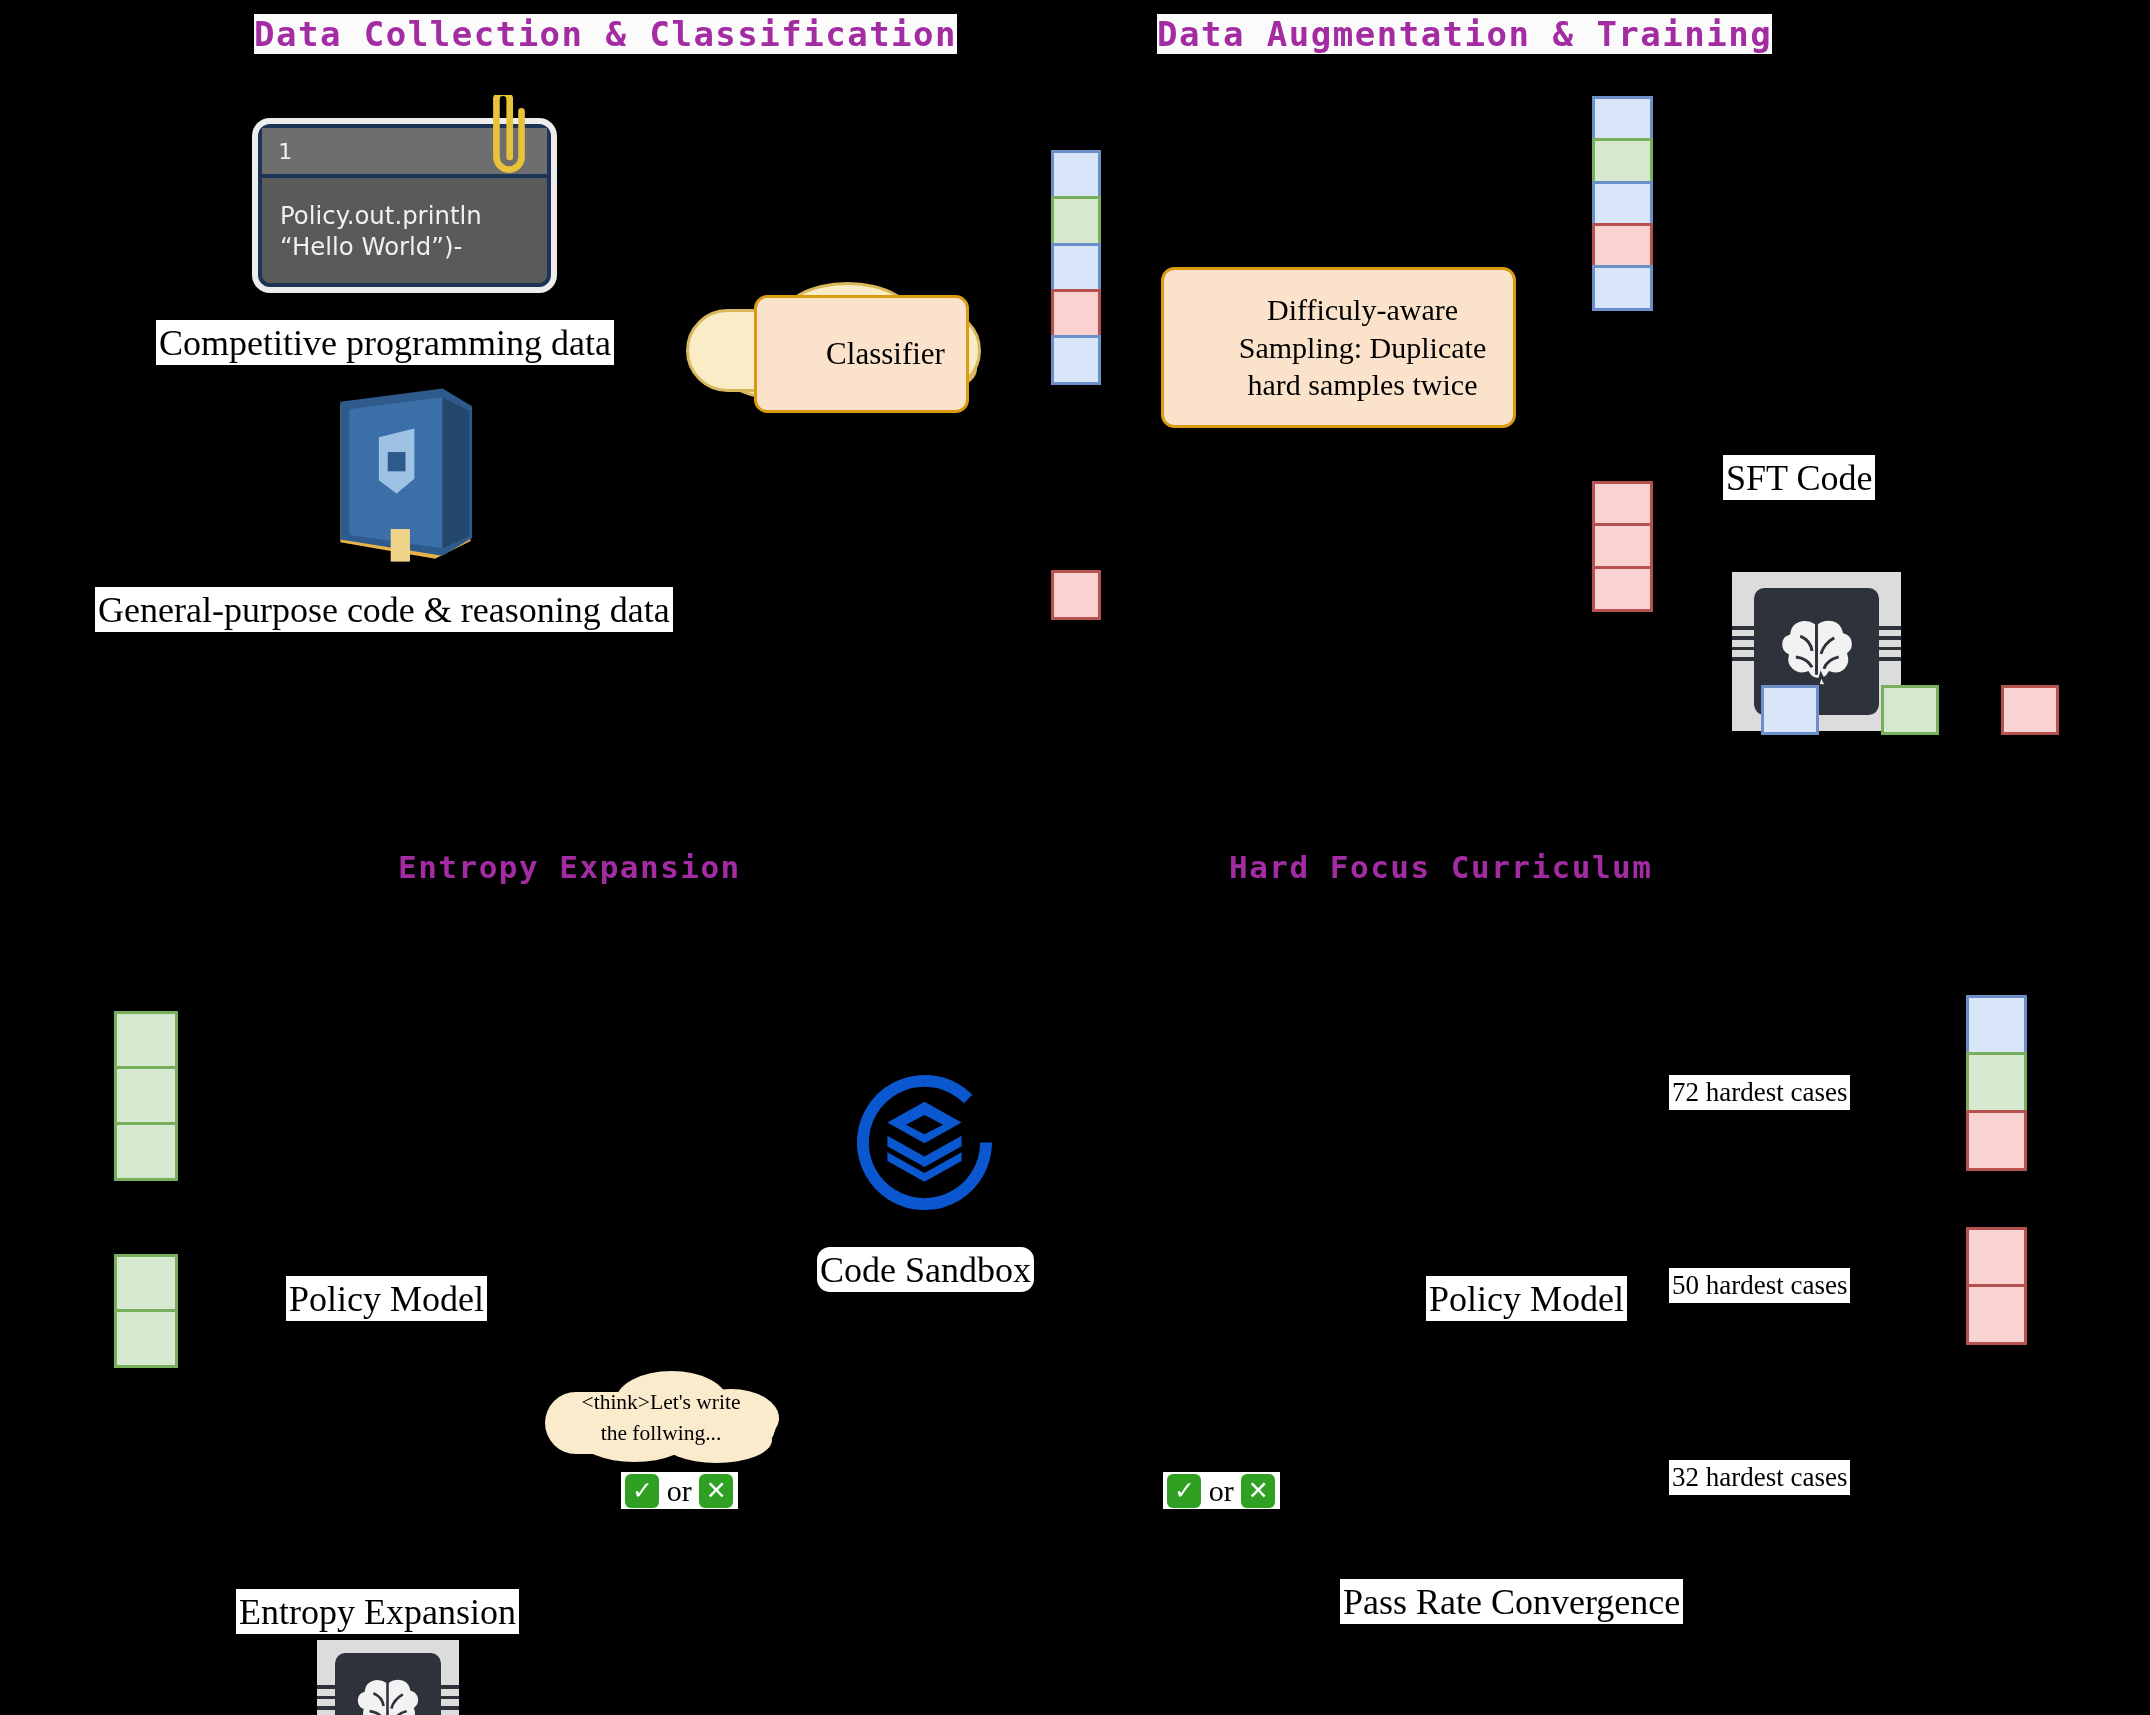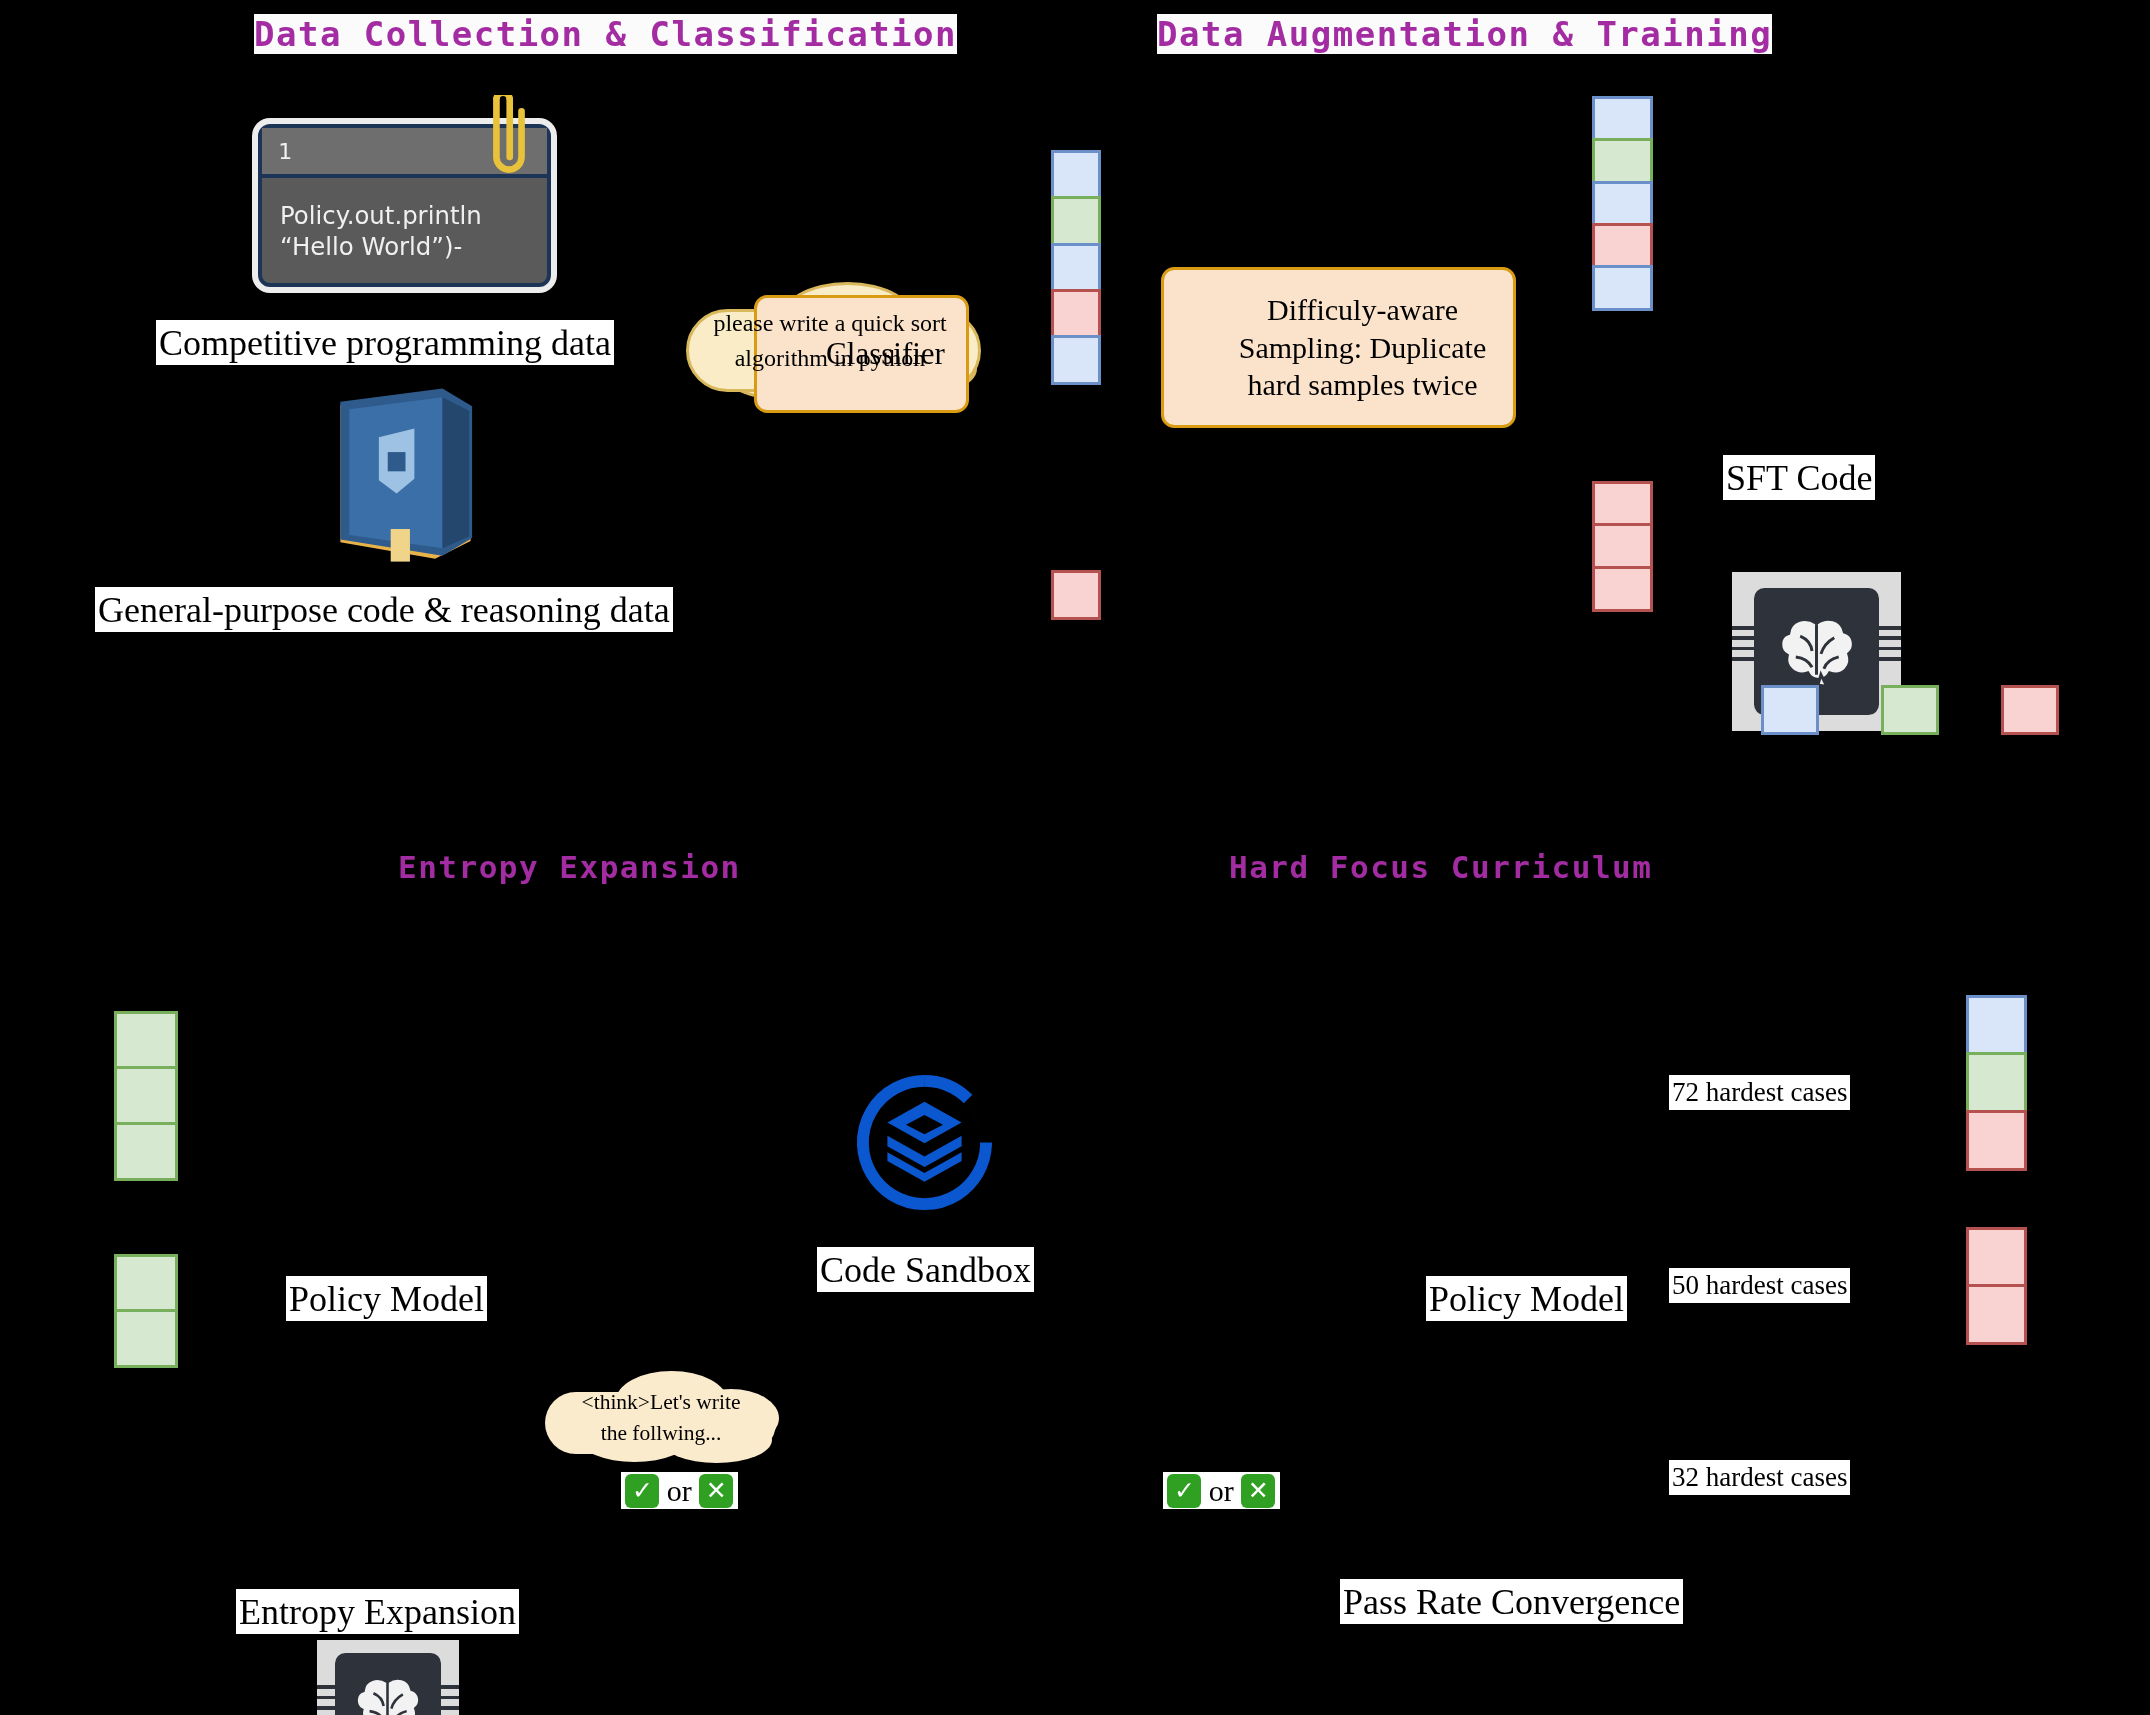--- a/index.html
+++ b/index.html
@@ -116,24 +116,20 @@
 </div>
 <div class="abs cap cap-l" style="left:95px;top:587px;">General-purpose code &amp; reasoning data</div>
 
 <div class="abs cloud" style="left:667px;top:110px;width:326px;height:126px;">
   <div class="lobe" style="left:30px;top:39px;width:111px;height:68px;"></div>
   <div class="lobe" style="left:111px;top:9px;width:133px;height:74px;"></div>
   <div class="lobe" style="left:185px;top:31px;width:118px;height:71px;"></div>
   <div class="lobe" style="left:52px;top:64px;width:133px;height:58px;"></div>
   <div class="lobe" style="left:156px;top:65px;width:148px;height:56px;"></div>
   <div class="cbody" style="left:19px;top:36px;width:289px;height:77px;border-radius:44px;"></div>
-  <div class="ctext" style="top:33px;font-size:24px;">
-    <div>please write a quick sort</div>
-    <div>algorithm in python</div>
-  </div>
 </div>
 
 <div class="peach-box abs" style="left:754px;top:295px;width:215px;height:118px;font-size:31px;">
   <span>Classifier</span>
 </div>
 
 <div class="abs col" style="left:1051px;top:150px;">
   <div class="sq sq-blue" style="width:50px;height:50px;"></div>
   <div class="sq sq-green" style="width:50px;height:50px;"></div>
   <div class="sq sq-blue" style="width:50px;height:50px;"></div>
@@ -261,21 +257,21 @@
 <div class="abs" style="left:854px;top:1072px;width:141px;height:141px;">
   <svg width="141" height="141" viewBox="0 0 190 190">
     <path d="M95 12 a83 83 0 1 1 -0.1 0 M95 12 a83 83 0 0 1 83 83" fill="none" stroke="#0B57D0" stroke-width="16" stroke-linecap="butt"></path>
     <path d="M178 95 a83 83 0 0 0 -24 -59" fill="none" stroke="#000" stroke-width="18"></path>
     <path d="M95 40 L145 68 L95 96 L45 68 Z" fill="#0B57D0"></path>
     <path d="M95 58 L120 71 L95 84 L70 71 Z" fill="#000"></path>
     <path d="M45 86 L95 114 L145 86 L145 100 L95 128 L45 100 Z" fill="#0B57D0"></path>
     <path d="M45 108 L95 136 L145 108 L145 120 L95 148 L45 120 Z" fill="#0B57D0"></path>
   </svg>
 </div>
-<div class="abs cap cap-l" style="left:817px;top:1247px;">Code Sandbox</div>
+<div class="abs cap cap-l" style="left:817px;top:1247px;border-radius:13px;">Code Sandbox</div>
 
 <div class="abs vote" style="left:1163px;top:1472px;">
   <span class="glyph">✓</span>
   <span style="padding:0 7.4px;">or</span>
   <span class="glyph">✕</span>
 </div>
 
 <div class="abs sect-title t-mid" style="left:1229px;top:850px;">
   <span>Hard Focus Curriculum</span>
 </div>

